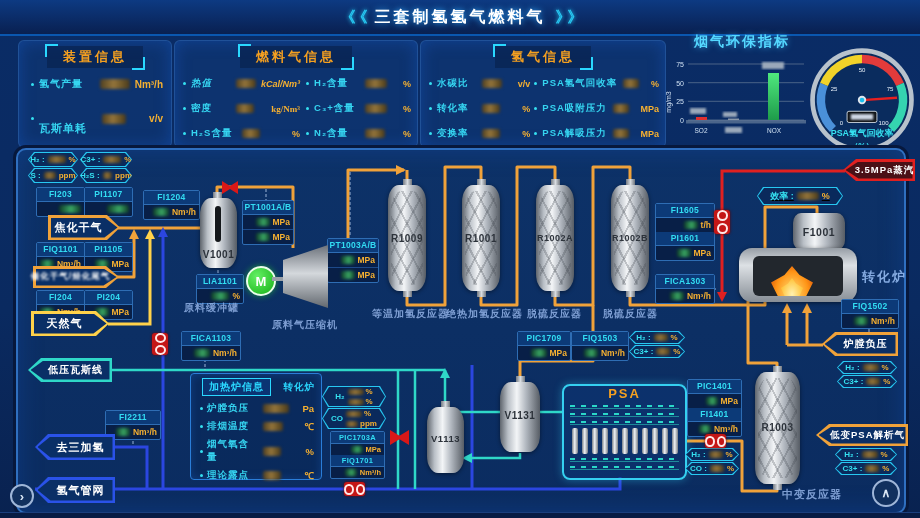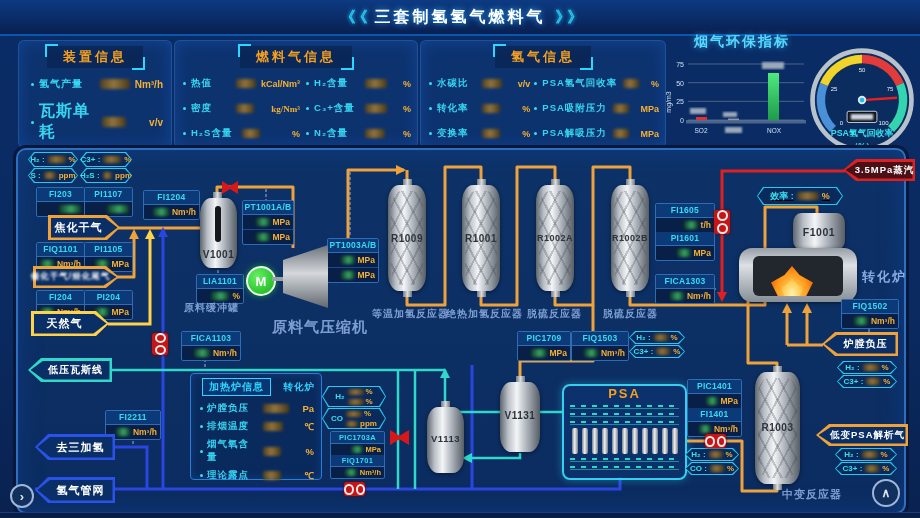--- a/index.html
+++ b/index.html
@@ -134,37 +134,37 @@
   <div class="ipanel" style="left:18px;top:40px;width:152px;height:106px;">
     <div class="ptl">装置信息</div>
     <div class="prow" style="padding:6px 8px 0 12px;">
         <i class="dot"></i>
         <span class="plab" style="font-size:10px;width:58px;">氢气产量</span>
         <i class="bl blo" style="width:30px;height:10px;"></i>
         <span class="puni" style="font-size:10px;margin-left:auto;">Nm³/h</span>
       </div>
     <div class="prow" style="padding:10px 8px 0 12px;">
         <i class="dot"></i>
-        <span class="plab" style="font-size:16px;width:58px;">瓦斯单耗</span>
+        <span class="plab" style="font-size:11px;width:58px;margin-top:20px;">瓦斯单耗</span>
         <i class="bl blo" style="width:24px;height:10px;"></i>
         <span class="puni" style="font-size:10px;margin-left:auto;">v/v</span>
       </div>
     <div class="prow" style="padding:10px 8px 0 12px;">
         <i class="dot"></i>
         <span class="plab" style="font-size:10px;width:58px;">氢气产率</span>
         <i class="bl blo" style="width:20px;height:10px;"></i>
         <span class="puni" style="font-size:10px;margin-left:auto;">%</span>
       </div>
   </div>
 
   <div class="ipanel" style="left:174px;top:40px;width:242px;height:106px;">
     <div class="ptl">燃料气信息</div>
     <div style="display:flex;padding:4px 6px 0 8px;">
       <div style="width:118px;">
-        <div class="prow" style="padding-top:2px;">
+        <div class="prow" style="padding-top:2px;font-style:italic;">
             <i class="dot"></i>
             <span class="plab" style="font-size:9.5px;width:40px;">热值</span>
             <i class="bl blo" style="width:20px;height:9px;"></i>
             <span class="puni" style="font-size:9px;margin-left:auto;">kCal/Nm³</span>
           </div>
         <div class="prow" style="padding-top:12px;font-family:Liberation Serif, serif;">
             <i class="dot"></i>
             <span class="plab" style="font-size:9.5px;width:40px;">密度</span>
             <i class="bl blo" style="width:18px;height:9px;"></i>
             <span class="puni" style="font-size:9px;margin-left:auto;">kg/Nm³</span>
@@ -797,21 +797,21 @@
       <i class="bi"></i>
       <span style="font-size:10px;">炉膛负压</span>
     </div>
   <div class="ban l" style="left:816px;top:424px;width:92px;height:22px;--c:#f0a23a;">
       <i class="bo"></i>
       <i class="bi"></i>
       <span style="font-size:9.5px;">低变PSA解析气</span>
     </div>
 
   <div class="cap" style="left:184px;top:301px;">原料缓冲罐</div>
-  <div class="cap" style="left:272px;top:318px;font-size:15px;">原料气压缩机</div>
+  <div class="cap" style="left:272px;top:318px;font-size:10px;">原料气压缩机</div>
   <div class="cap" style="left:372px;top:307px;">等温加氢反应器</div>
   <div class="cap" style="left:446px;top:307px;">绝热加氢反应器</div>
   <div class="cap" style="left:527px;top:307px;">脱硫反应器</div>
   <div class="cap" style="left:603px;top:307px;">脱硫反应器</div>
   <div class="cap" style="left:782px;top:487px;font-size:11px;">中变反应器</div>
   <div class="cap" style="left:466px;top:470px;color:rgba(110,145,200,.85);margin-top:48px;">解析气罐</div>
 
   <div class="nav" style="left:10px;top:484px;width:20px;height:20px;font-size:13px;">
       <span>›</span>
     </div>

